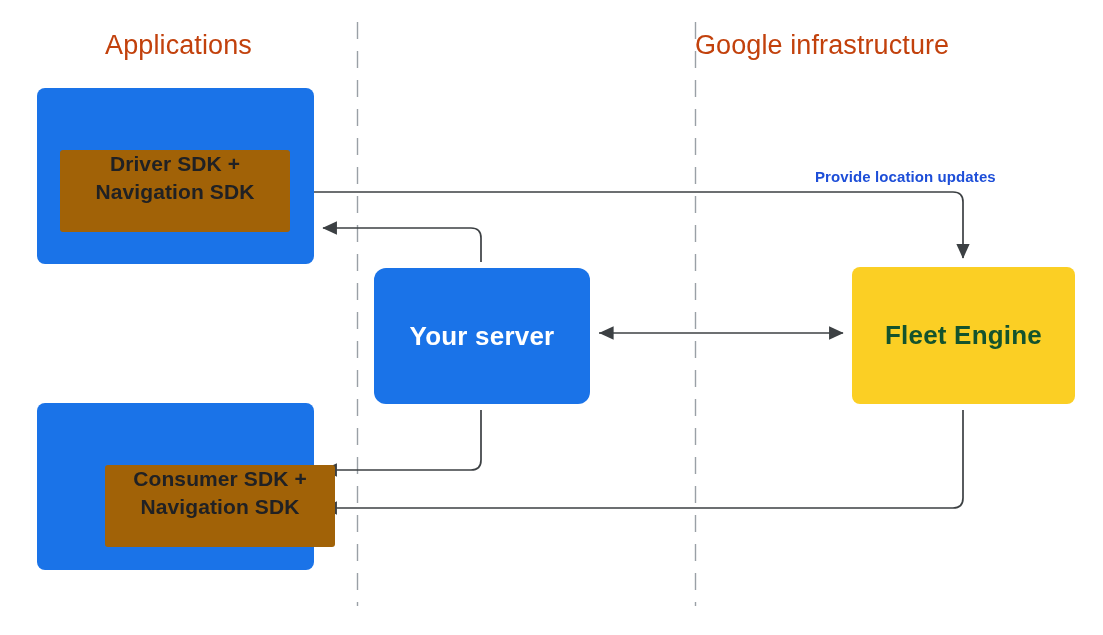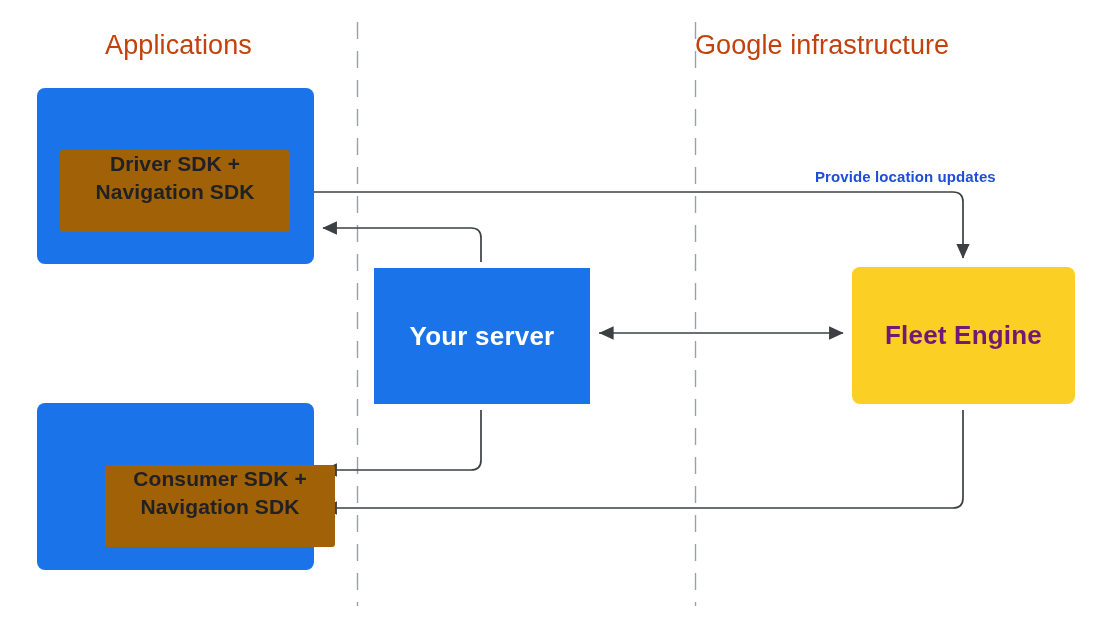--- a/index.html
+++ b/index.html
@@ -75,21 +75,21 @@
   #driver-sdk   { left: 23px; top: 62px;  width: 230px; height: 82px; }
 
   #consumer-app { left: 37px; top: 403px; width: 277px; height: 167px; }
   #consumer-sdk { left: 23px; top: 62px;  width: 230px; height: 82px; margin-left: 45px; }
 
   #server-box {
     position: absolute;
     left: 374px; top: 268px;
     width: 216px; height: 136px;
     background: #1a73e8;
-    border-radius: 0;
+    border-radius: 12px;
     display: flex;
     align-items: center;
     justify-content: center;
     z-index: 3;
   }
   #server-label {
     color: #ffffff;
     font-size: 26px;
     font-weight: 700;
     letter-spacing: 0.2px;
@@ -101,21 +101,21 @@
     left: 852px; top: 267px;
     width: 223px; height: 137px;
     background: #fbcf24;
     border-radius: 8px;
     display: flex;
     align-items: center;
     justify-content: center;
     z-index: 3;
   }
   #fleet-label {
-    color: #701a75;
+    color: #14532d;
     font-size: 26px;
     font-weight: 700;
     letter-spacing: 0.2px;
     white-space: nowrap;
   }
 
   .wire-label {
     position: absolute;
     font-size: 15px;
     font-weight: 700;

